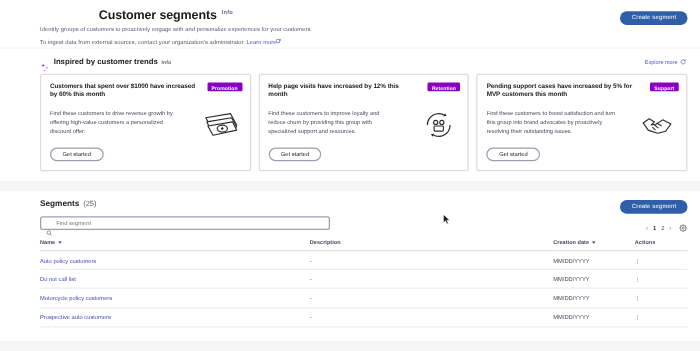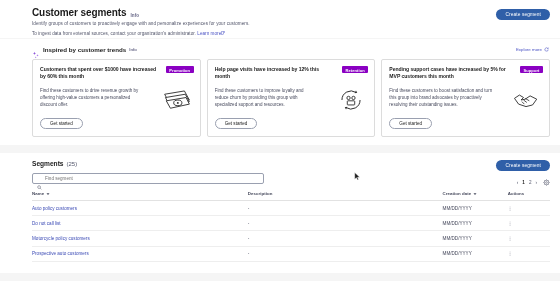--- a/index.html
+++ b/index.html
@@ -11,21 +11,21 @@
   }
   .page { width: 560px; height: 281px; position: relative; background: #f5f5f5; }
 
   
   .top-header {
     background: #ffffff;
     padding: 7px 10px 8px 32px;
     position: relative;
     height: 38px;
   }
-  .page-title-row { display: flex; align-items: flex-end; gap: 4px; }
+  .page-title-row { display: flex; align-items: flex-start; gap: 4px; margin-left: 47px; }
   .page-title {
     font-size: 10px; font-weight: bold; color: #1b1b1b; letter-spacing: -0.1px;
   }
   .info-link {
     font-size: 4.6px; color: #6b6b8a; font-weight: bold; letter-spacing: 0.1px;
   }
   .subtitle-line {
     font-size: 4.6px; color: #53566b; line-height: 7.5px; margin-top: 2px;
     letter-spacing: 0.05px;
   }

